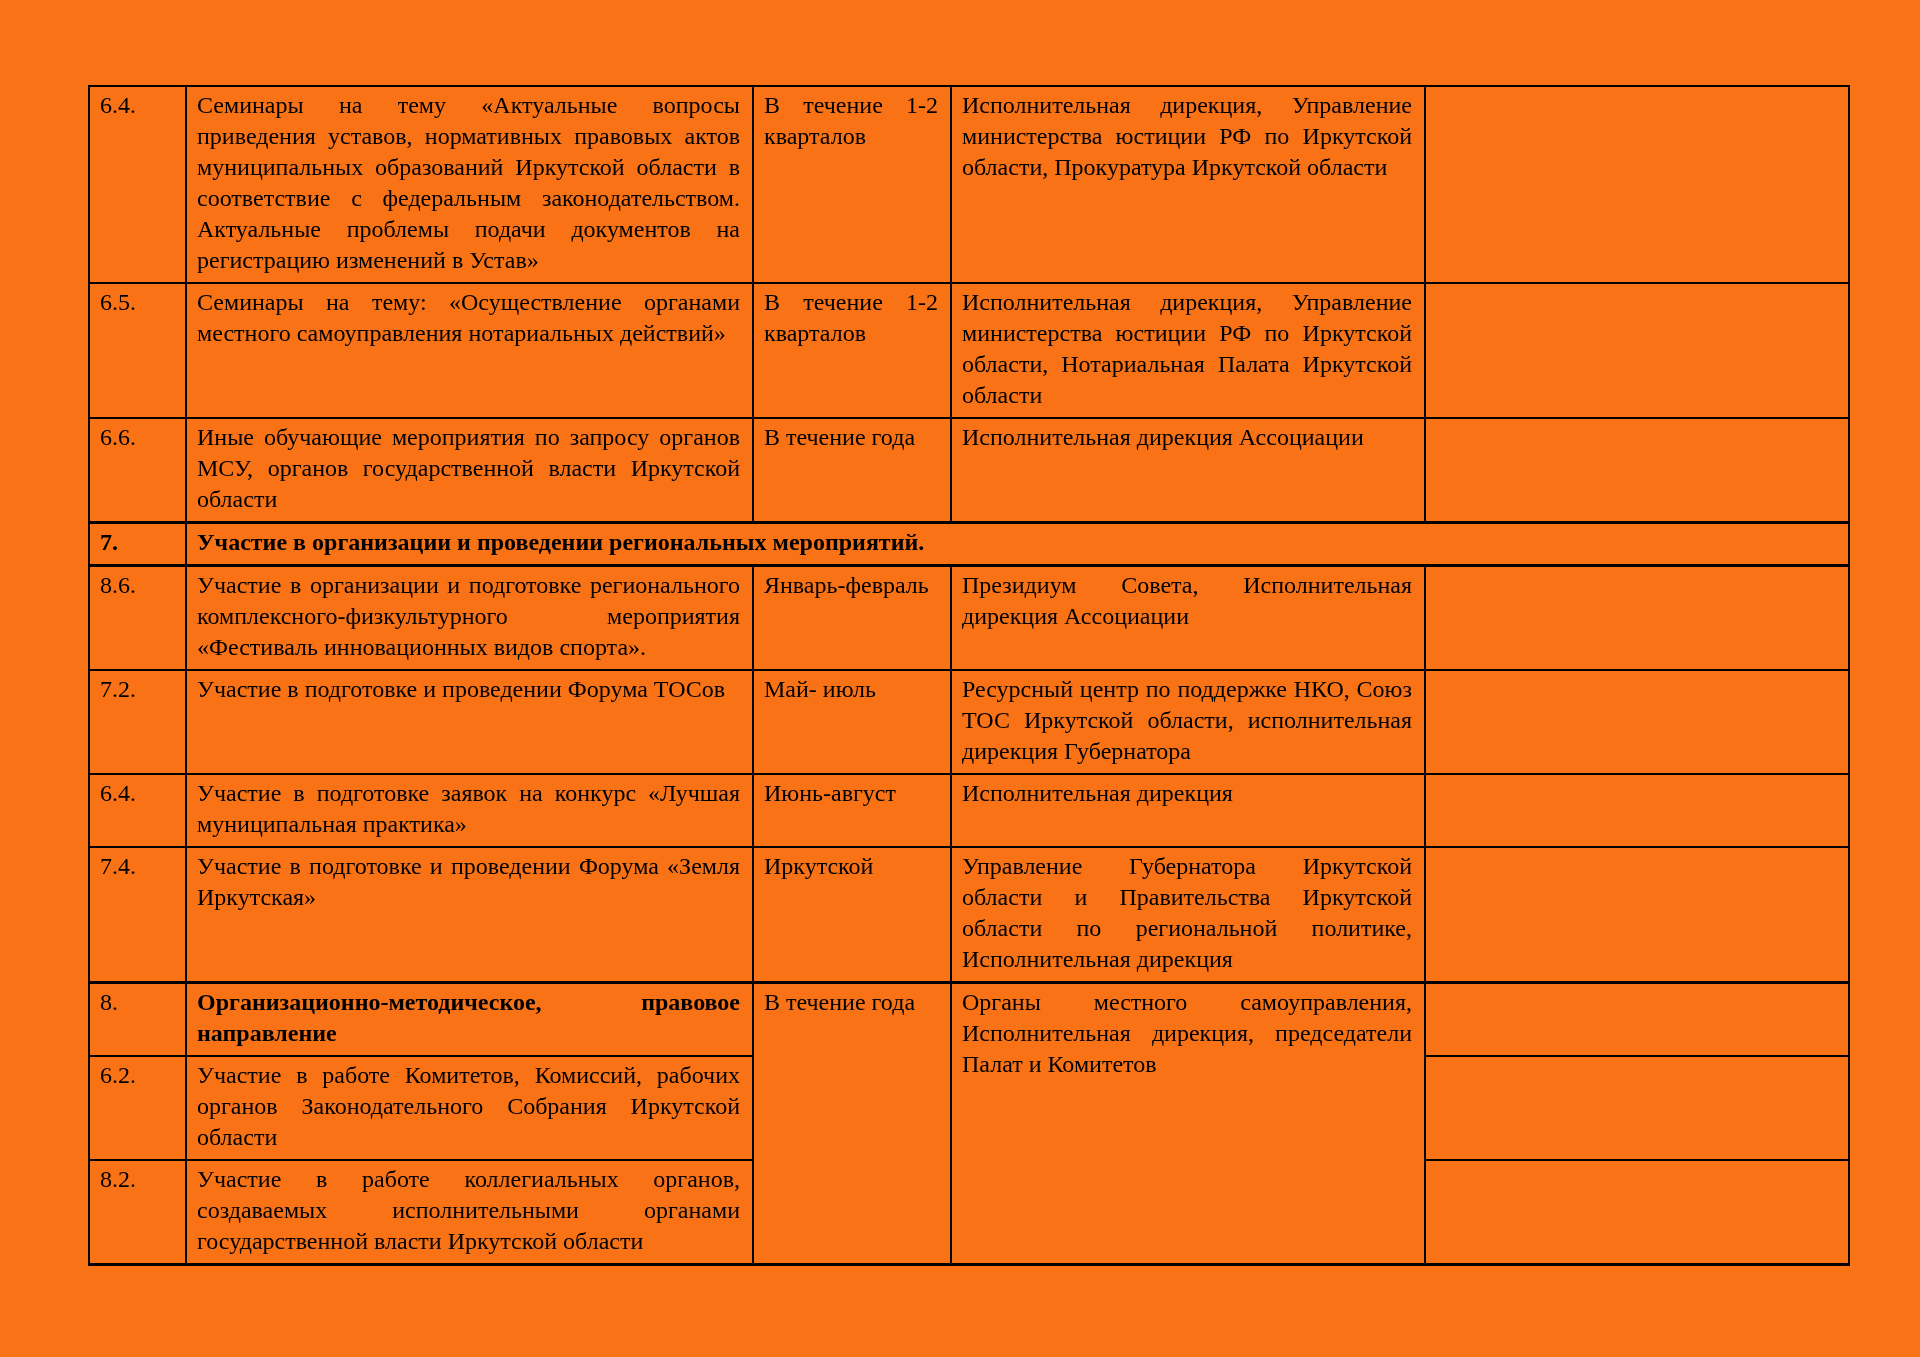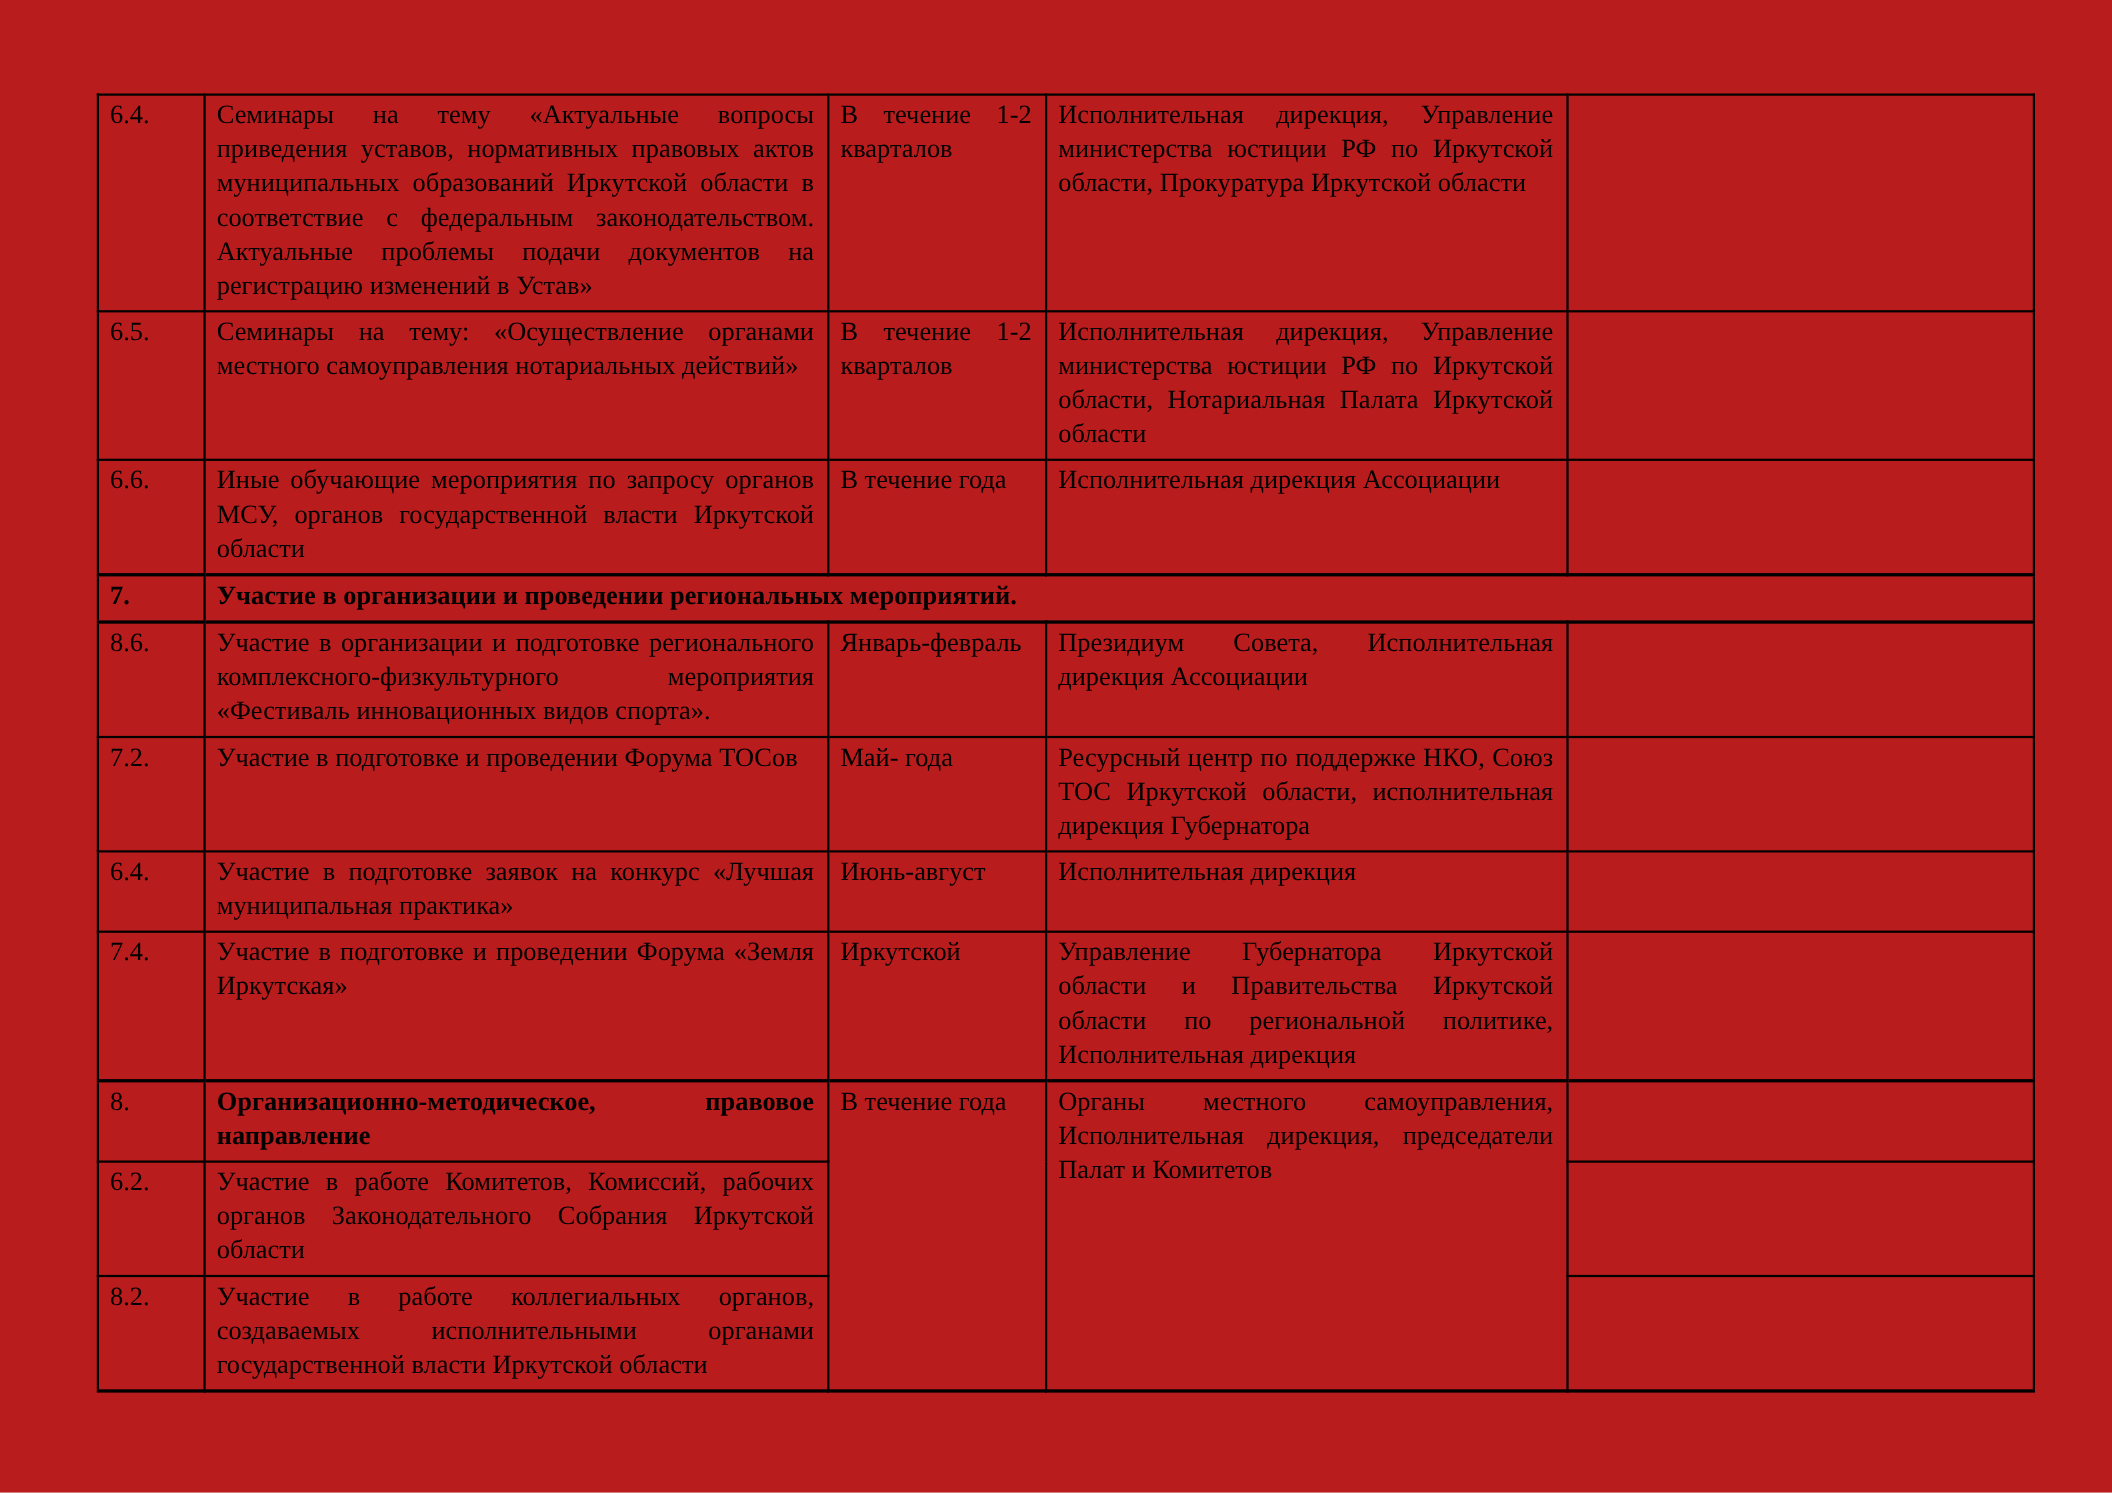--- a/index.html
+++ b/index.html
@@ -4,21 +4,21 @@
 <style>
   html, body {
     margin: 0;
     padding: 0;
     background: #ffffff;
   }
   .page {
     position: relative;
     width: 1920px;
     height: 1357px;
-    background: #b91c1c;
+    background: #f97316;
     overflow: hidden;
     text-decoration: underline;
   }
   .doc-table-wrap {
     position: absolute;
     left: 88px;
     top: 85px;
     width: 1760px;
   }
   table.doc-table {
@@ -108,21 +108,21 @@
           <td class="c-num">8.6.</td>
           <td class="c-activity">Участие в организации и подготовке регионального комплексного-физкультурного мероприятия «Фестиваль инновационных видов спорта».</td>
           <td class="c-timing">Январь-февраль</td>
           <td class="c-resp">Президиум Совета, Исполнительная дирекция Ассоциации</td>
           <td class="c-notes"></td>
         </tr>
 
         <tr>
           <td class="c-num">7.2.</td>
           <td class="c-activity">Участие в подготовке и проведении Форума ТОСов</td>
-          <td class="c-timing">Май- года</td>
+          <td class="c-timing">Май- июль</td>
           <td class="c-resp">Ресурсный центр по поддержке НКО, Союз ТОС Иркутской области, исполнительная дирекция Губернатора</td>
           <td class="c-notes"></td>
         </tr>
 
         <tr>
           <td class="c-num">6.4.</td>
           <td class="c-activity">Участие в подготовке заявок на конкурс «Лучшая муниципальная практика»</td>
           <td class="c-timing">Июнь-август</td>
           <td class="c-resp">Исполнительная дирекция</td>
           <td class="c-notes"></td>

